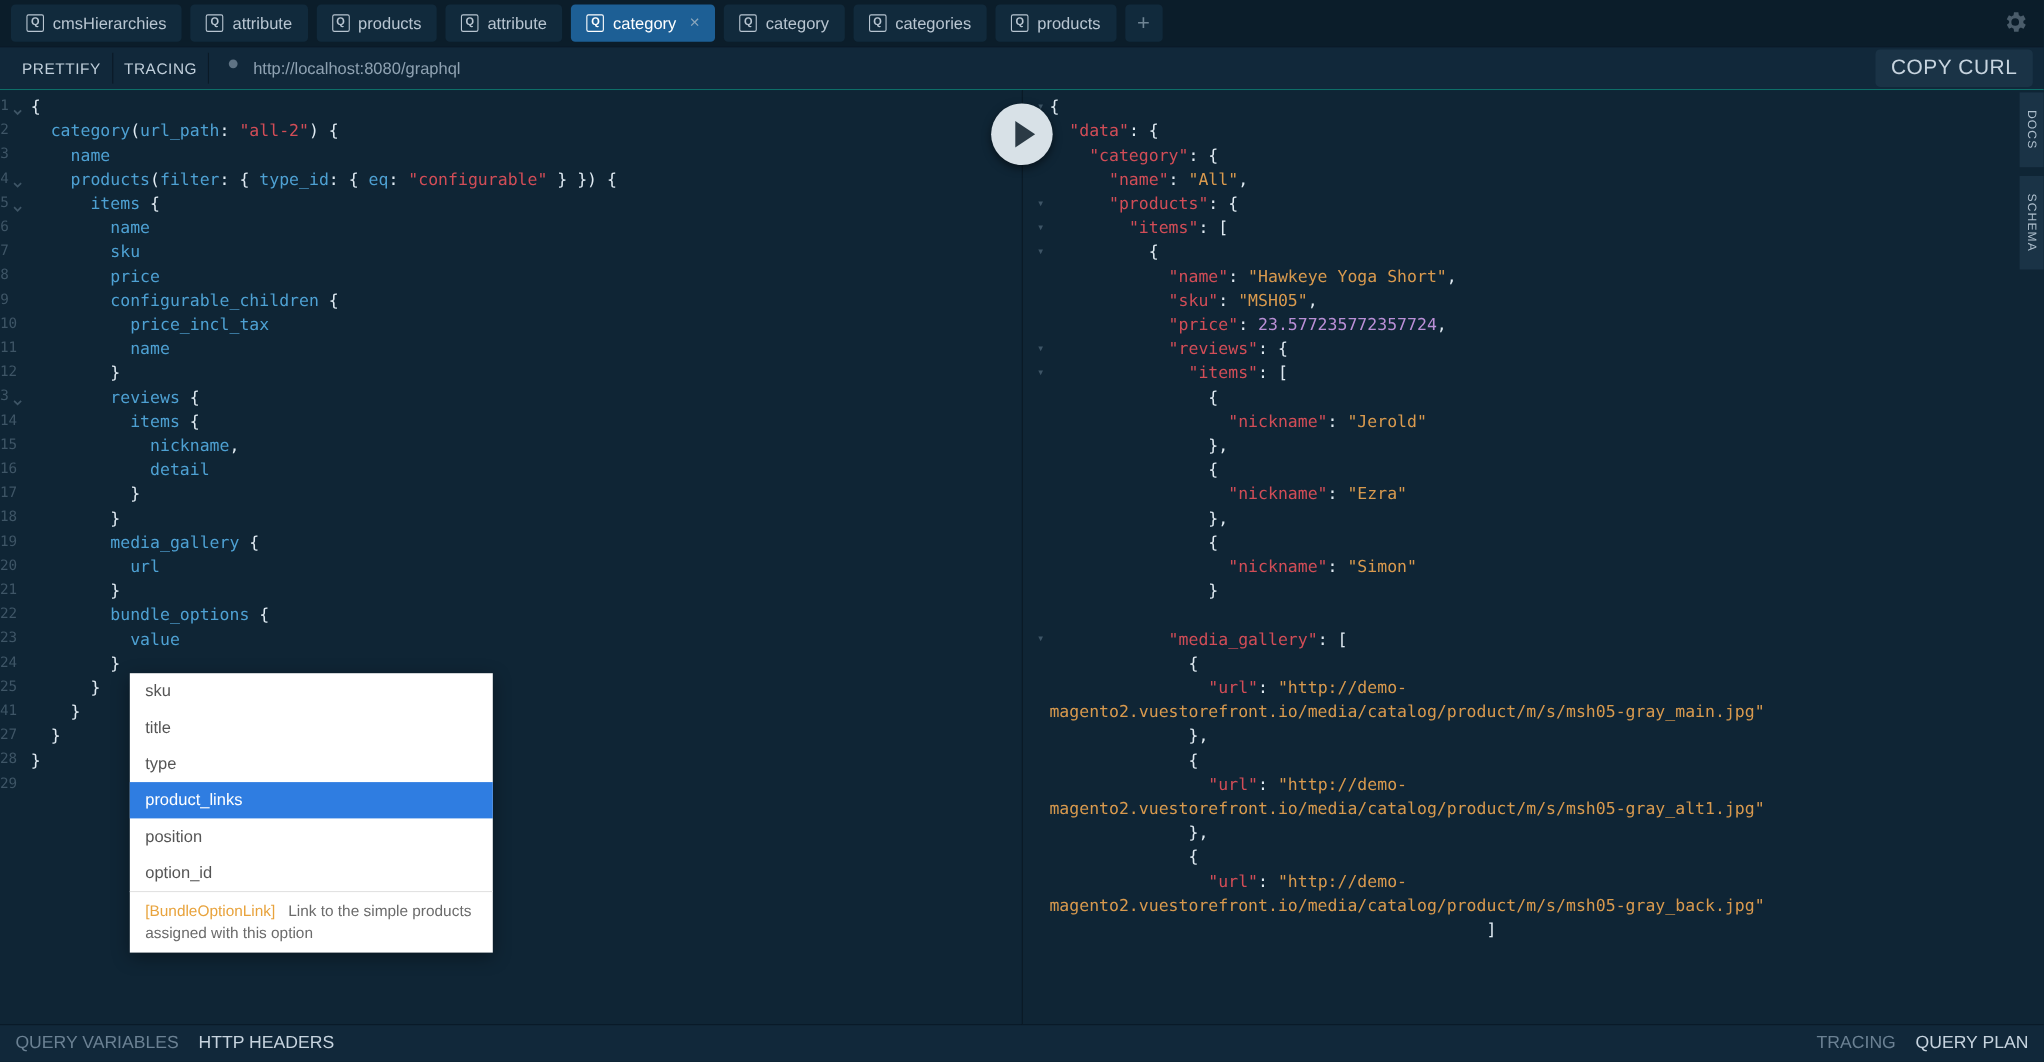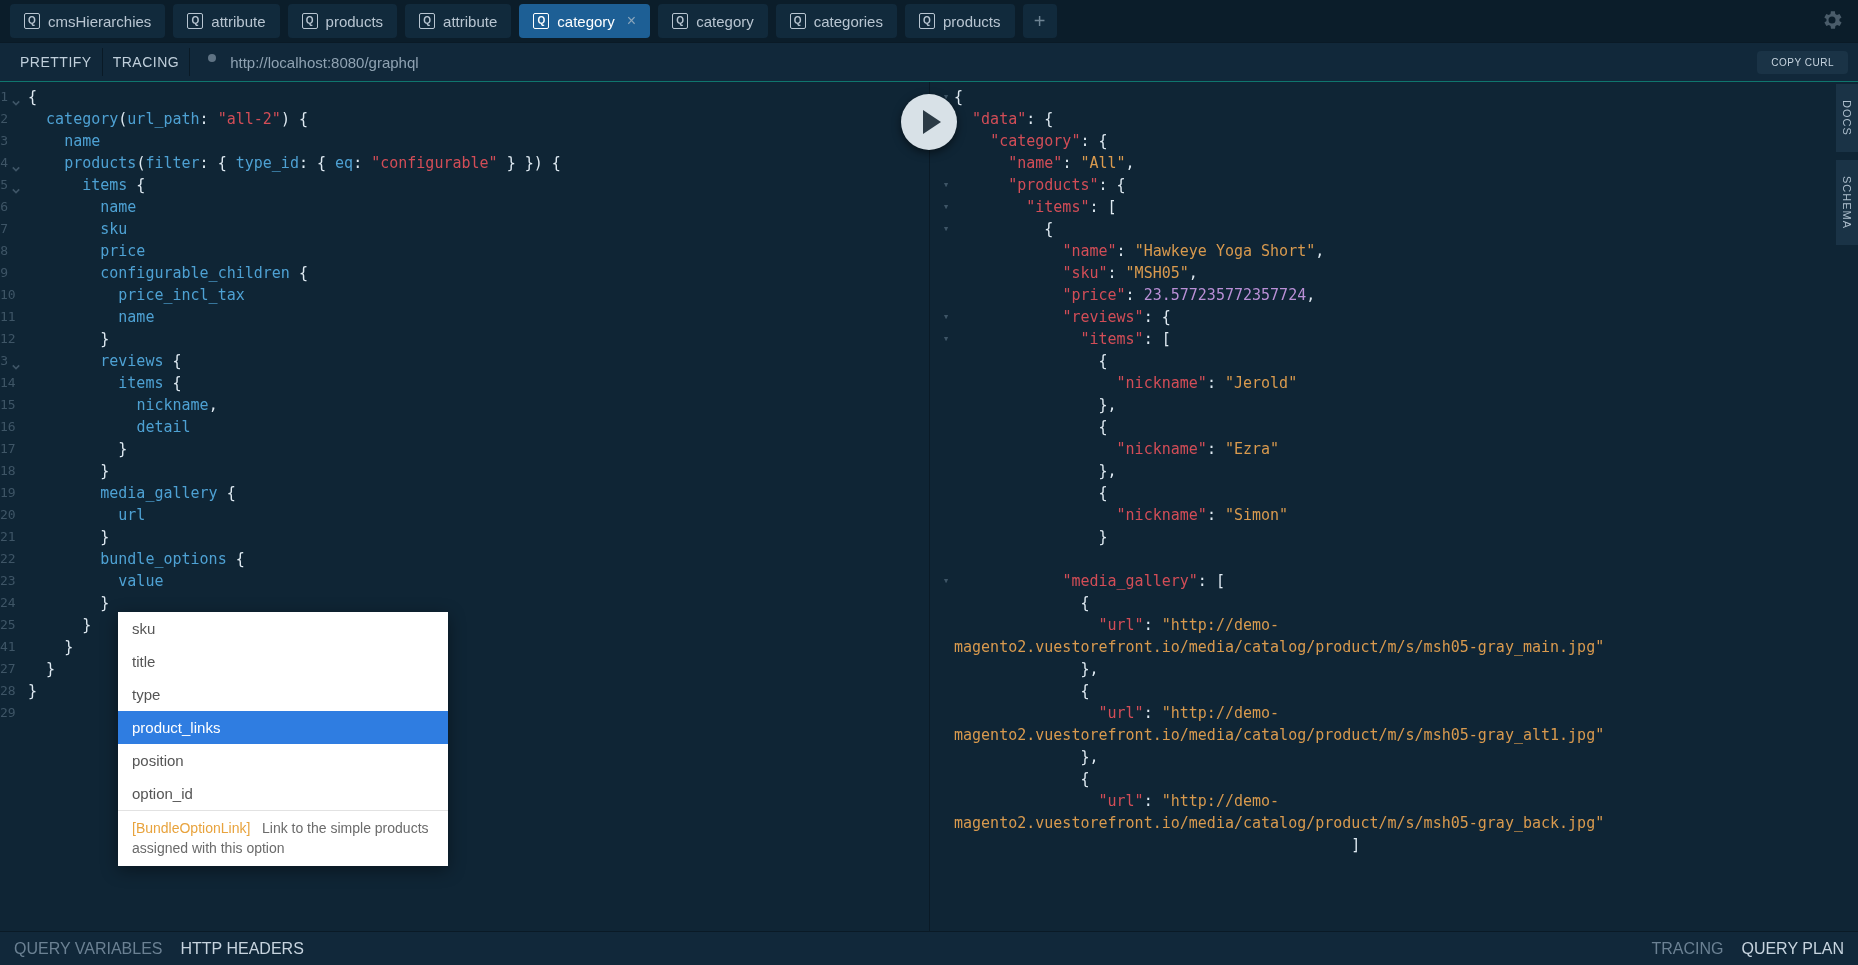--- a/index.html
+++ b/index.html
@@ -104,21 +104,21 @@
   .endpoint-dot {
     width:8px;height:8px;border-radius:50%;
     background:#5f7384;margin-right:14px;
   }
   .copy-curl {
     margin-left:auto;
     background:#1a3346;
     color:#c7d4df;
     padding:6px 14px;
     border-radius:4px;
-    font-size:10px;
+    font-size:19px;
     letter-spacing:0.5px;
     cursor:pointer;
   }
   .editor-area {
     display:flex;
     height: calc(100% - 42px - 40px - 34px);
     position:relative;
   }
   .pane {
     width:50%;

